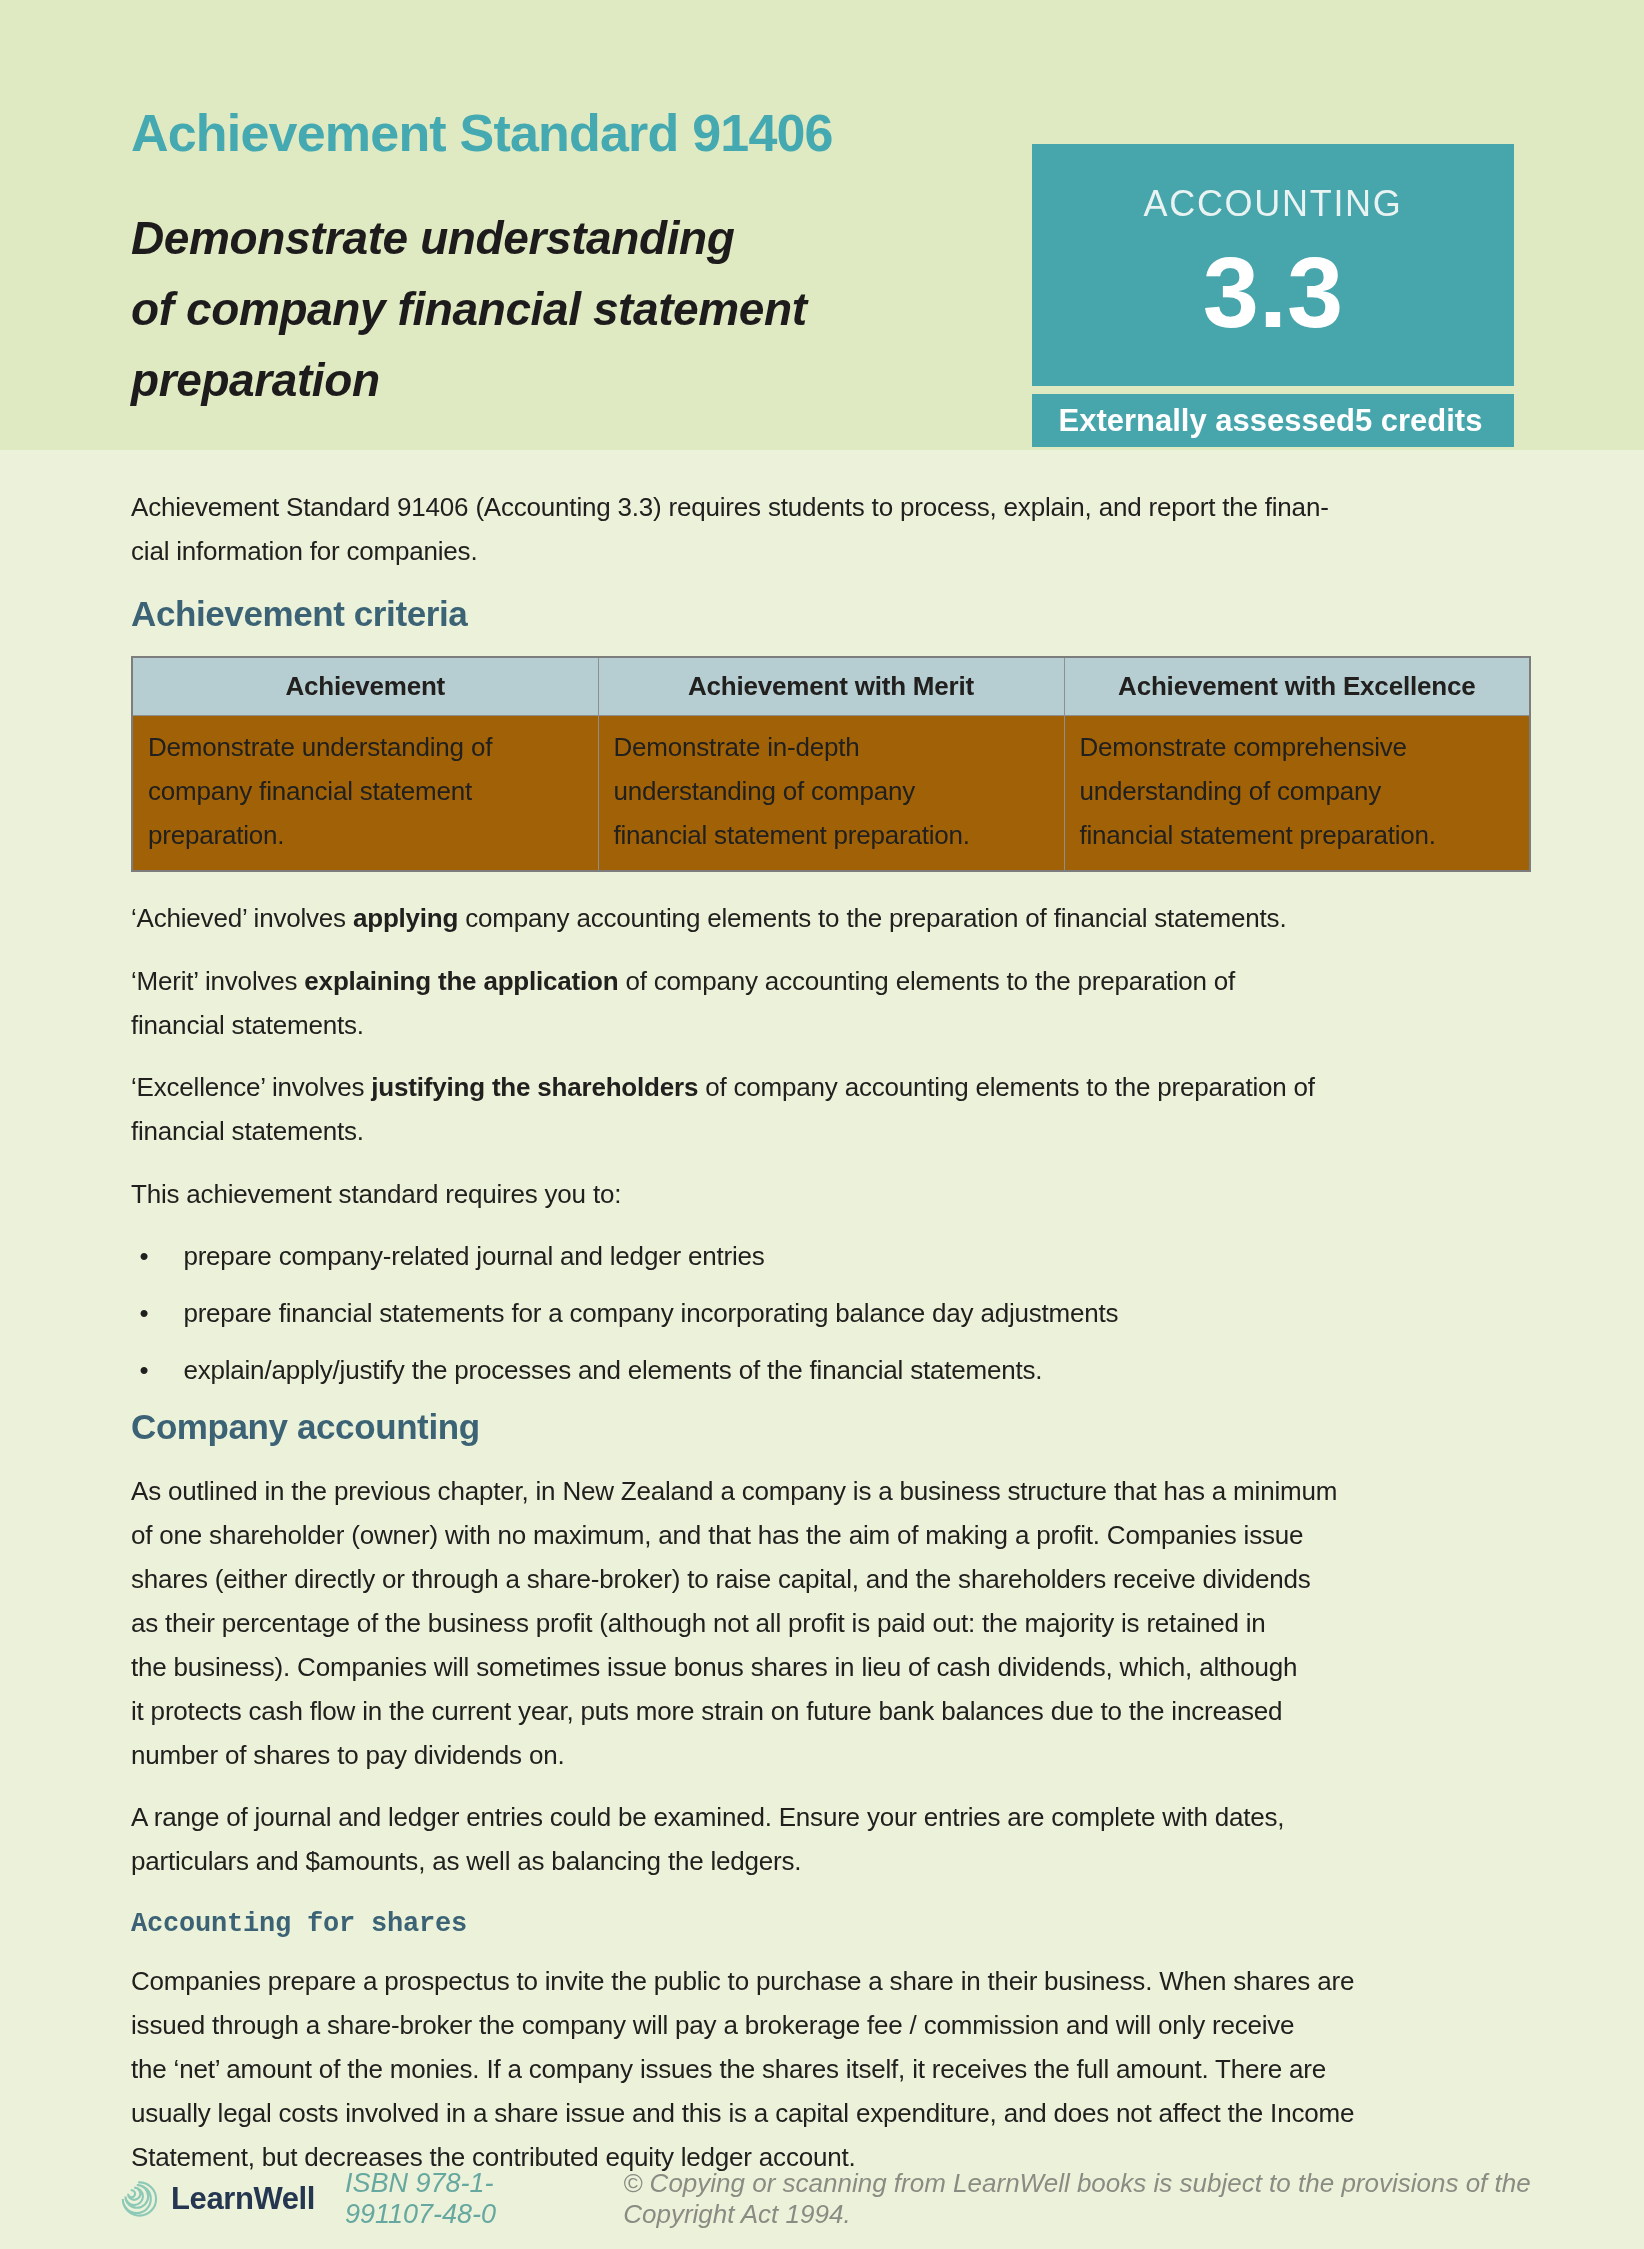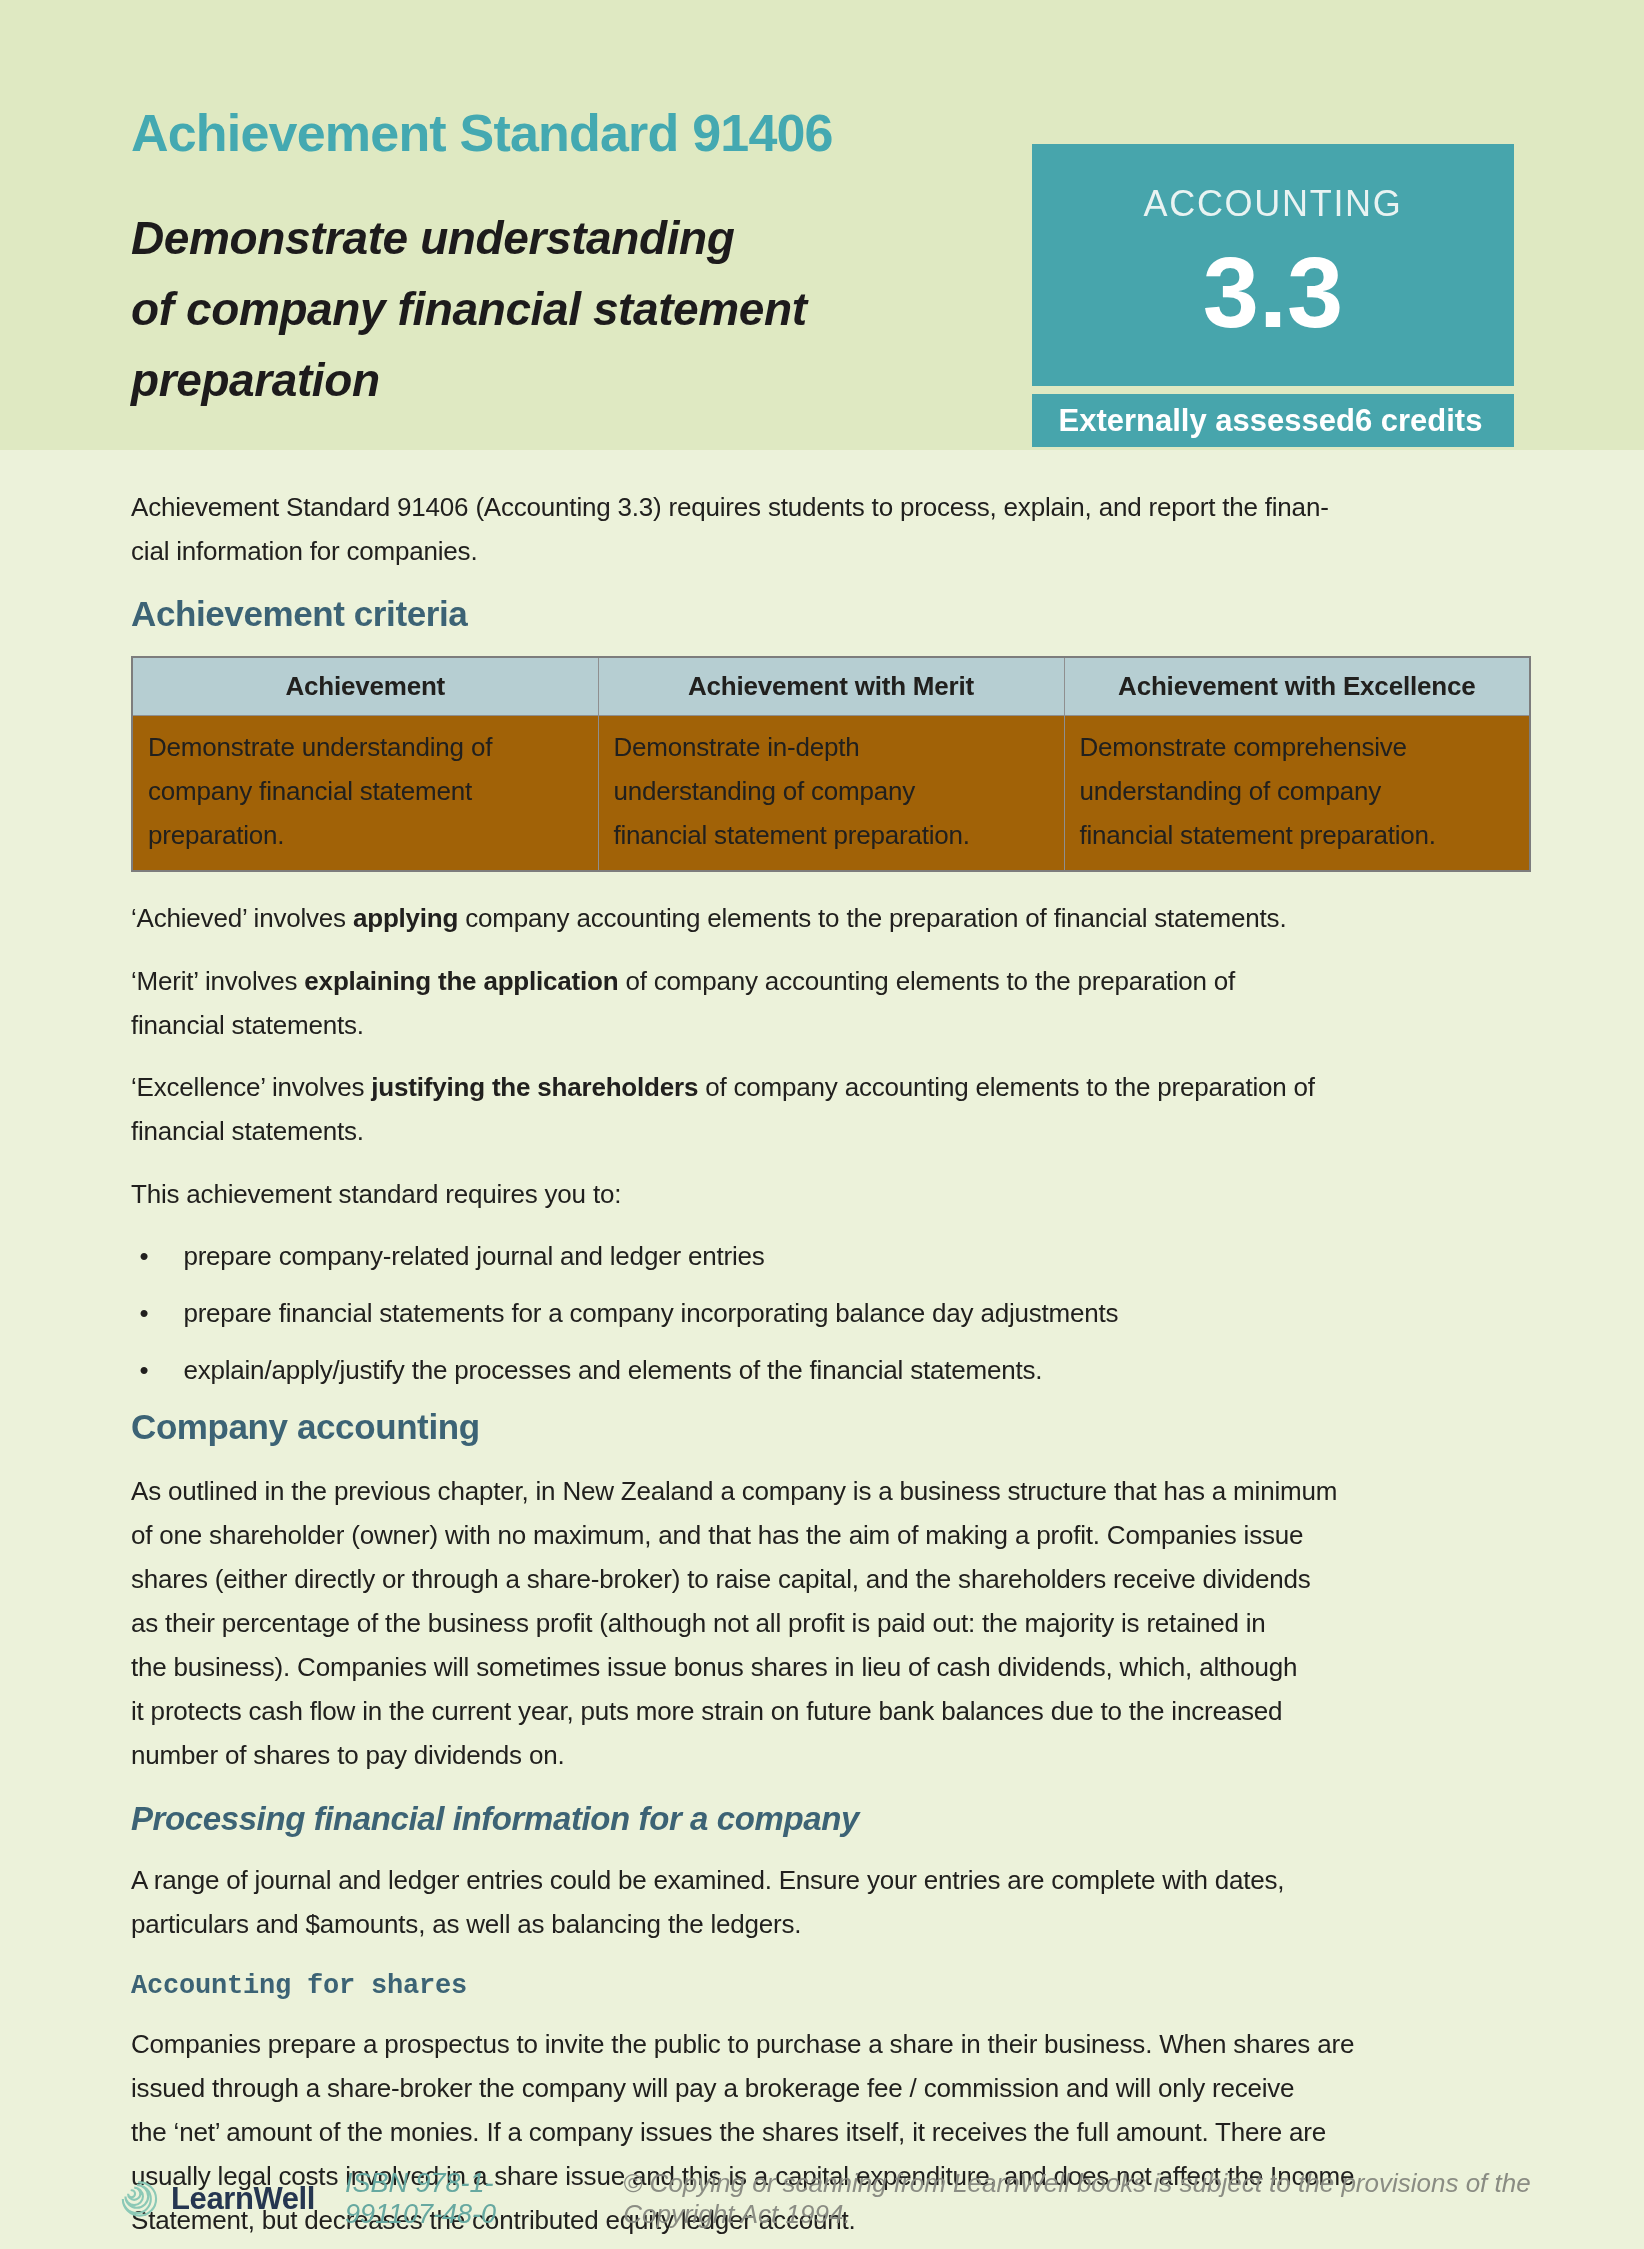--- a/index.html
+++ b/index.html
@@ -94,21 +94,21 @@
 <div class="doc-subtitle">Demonstrate understanding
 of company financial statement
 preparation</div>
 
 <div class="subject-box">
   <div class="subject-label">ACCOUNTING</div>
   <div class="level-number">3.3</div>
 </div>
 <div class="assessed-band">
   <span>Externally assessed</span>
-  <span>6 credits</span>
+  <span>5 credits</span>
 </div>
 
 <div class="content">
 
   <p class="flow">Achievement Standard 91406 (Accounting 3.3) requires students to process, explain, and report the finan-
 cial information for companies.</p>
 
   <div class="h-major">Achievement criteria</div>
 
   <table class="criteria">
@@ -161,21 +161,20 @@
 
   <div class="h-major">Company accounting</div>
   <p class="flow">As outlined in the previous chapter, in New Zealand a company is a business structure that has a minimum
 of one shareholder (owner) with no maximum, and that has the aim of making a profit. Companies issue
 shares (either directly or through a share-broker) to raise capital, and the shareholders receive dividends
 as their percentage of the business profit (although not all profit is paid out: the majority is retained in
 the business). Companies will sometimes issue bonus shares in lieu of cash dividends, which, although
 it protects cash flow in the current year, puts more strain on future bank balances due to the increased
 number of shares to pay dividends on.</p>
 
-  <div class="h-italic">Processing financial information for a company</div>
   <p class="flow">A range of journal and ledger entries could be examined. Ensure your entries are complete with dates,
 particulars and $amounts, as well as balancing the ledgers.</p>
 
   <div class="h-minor">Accounting for shares</div>
   <p class="flow">Companies prepare a prospectus to invite the public to purchase a share in their business. When shares are
 issued through a share-broker the company will pay a brokerage fee / commission and will only receive
 the ‘net’ amount of the monies. If a company issues the shares itself, it receives the full amount. There are
 usually legal costs involved in a share issue and this is a capital expenditure, and does not affect the Income
 Statement, but decreases the contributed equity ledger account.</p>
 

